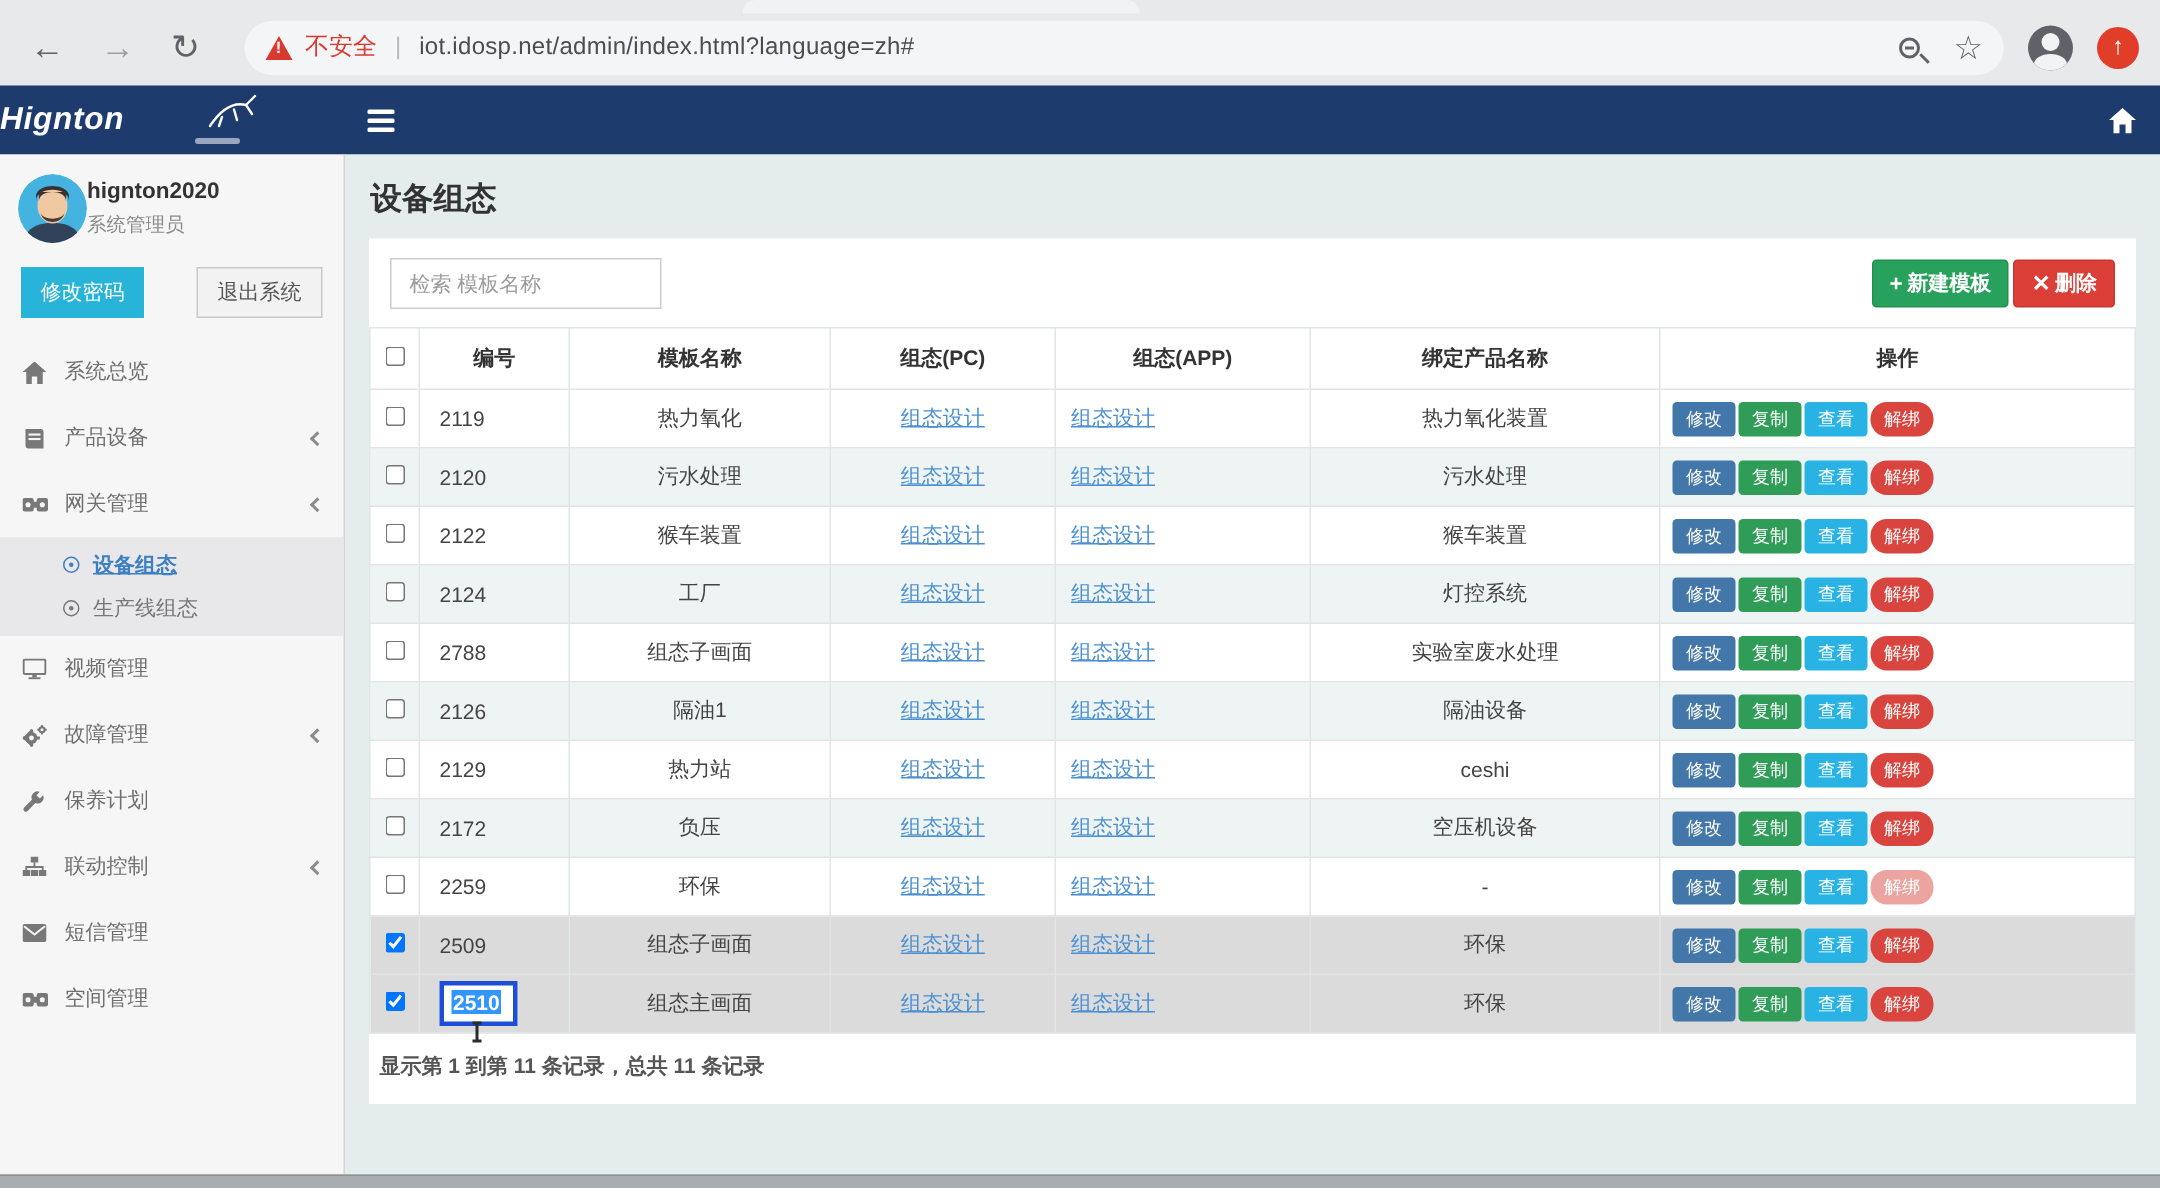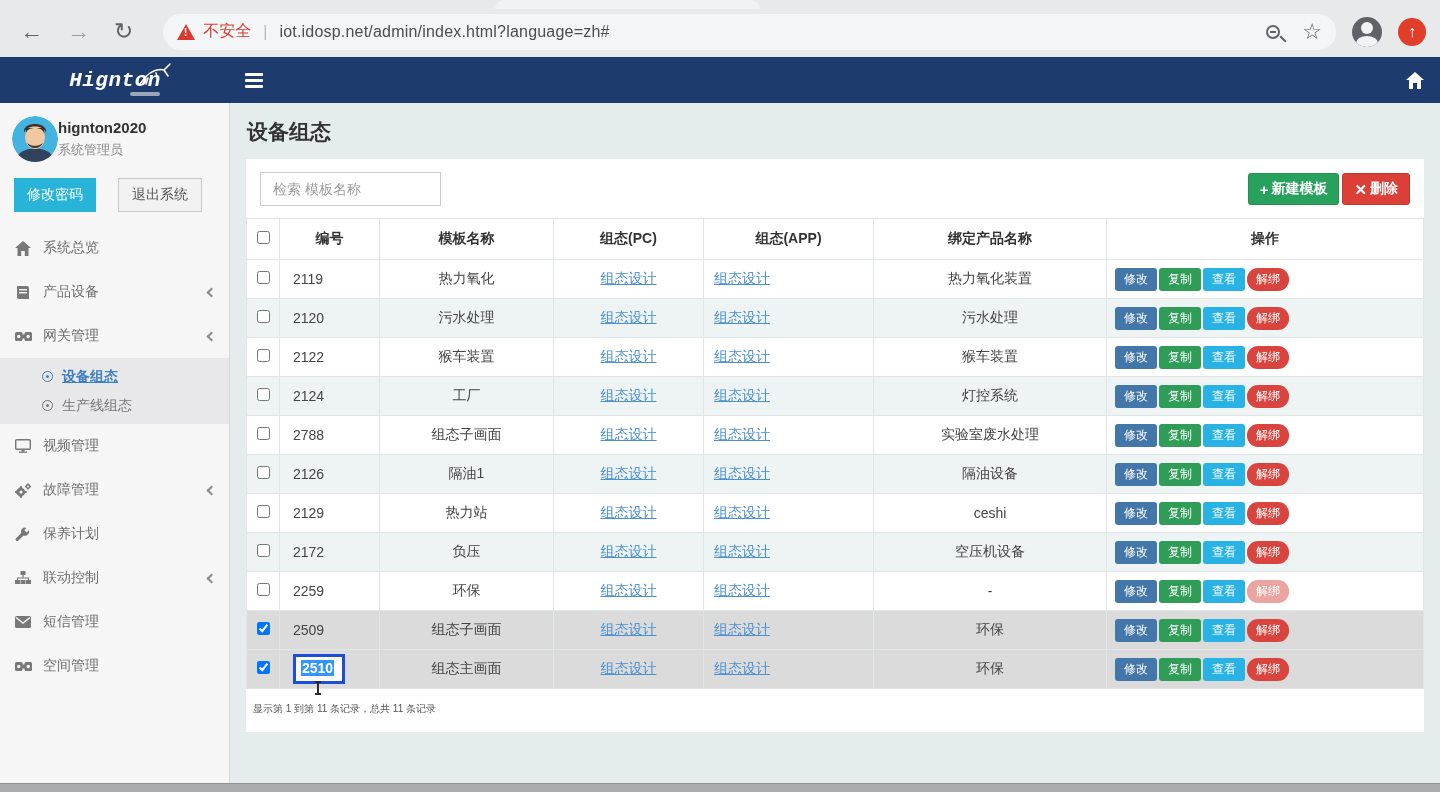--- a/index.html
+++ b/index.html
@@ -23,36 +23,36 @@
   .zoom-ico::after { content:""; position:absolute; left:11px; top:11px; width:8px; height:2px; background:#5f6368; transform:rotate(45deg); }
   .star-ico { font-size:22px; color:#5f6368; line-height:1; }
   .chrome-right { display:flex; align-items:center; gap:16px; margin-left:16px; }
   .avatar-ico { width:30px; height:30px; border-radius:50%; background:#5f6368; position:relative; overflow:hidden; }
   .avatar-ico::before { content:""; position:absolute; left:9px; top:5px; width:12px; height:12px; border-radius:50%; background:#f1f3f4; }
   .avatar-ico::after { content:""; position:absolute; left:4px; top:19px; width:22px; height:14px; border-radius:50%; background:#f1f3f4; }
   .update-ico { width:28px; height:28px; border-radius:50%; background:#e03e28; color:#fff; font-size:16px; font-weight:bold; display:flex; align-items:center; justify-content:center; }
 
   
   .navbar { position:absolute; top:57px; left:0; right:0; height:46px; background:#1d3b6d; display:flex; align-items:center; }
-  .logo-zone { width:230px; height:100%; display:flex; align-items:center; justify-content:center; position:relative;font-family:Liberation Mono, monospace; }
+  .logo-zone { width:230px; height:100%; display:flex; align-items:center; justify-content:flex-start; position:relative; }
   .logo-text { color:#fff; font-size:21px; font-weight:bold; font-style:italic; letter-spacing:.5px; }
   .logo-deer { position:absolute; top:5px; right:58px; }
   .logo-sub { position:absolute; bottom:7px; right:70px; width:30px; height:4px; background:rgba(255,255,255,.55); border-radius:2px; }
   .hamburger { margin-left:15px; width:18px; display:flex; flex-direction:column; gap:3px; cursor:pointer; }
   .hamburger span { height:3px; background:#fff; border-radius:1px; }
   .nav-home { margin-left:auto; margin-right:16px; cursor:pointer; display:flex; }
 
   
   .sidebar { position:absolute; top:103px; left:0; width:230px; bottom:9px; background:#f6f6f7; border-right:1px solid #d6d6d8; overflow:hidden; }
   .profile { padding:13px 14px 0 12px; }
   .profile-top { display:flex; align-items:center; }
   .p-avatar { width:46px; height:46px; border-radius:50%; overflow:hidden; flex:0 0 auto; }
   .p-name { font-size:15px; font-weight:bold; color:#333; }
   .p-role { font-size:13px; color:#8a8a8a; margin-top:5px; }
-  .profile-btns { display:flex; gap:22px; margin:16px 0 14px 2px; }
+  .profile-btns { display:flex; gap:22px; margin:16px 0 14px 2px;justify-content:space-between; }
   .btn-pass { background:#27b4d8; color:#fff; border:none; font-size:14px; padding:7px 13px; cursor:pointer; }
   .btn-exit { background:#f2f2f2; color:#555; border:1px solid #c9c9c9; font-size:14px; padding:7px 13px; cursor:pointer; }
   .menu { margin-top:12px; }
   .menu-item { height:44px; display:flex; align-items:center; padding:0 14px 0 15px; color:#6f6f6f; font-size:14px; cursor:pointer; position:relative; }
   .menu-item .mi-icon { width:18px; height:16px; margin-right:10px; display:flex; align-items:center; }
   .menu-item.active { background:#cfcfcf; color:#3b3b3b; font-weight:bold; border-left:4px solid #1d3b6d; padding-left:11px; }
   .chev { width:7px; height:7px; margin-left:auto; border-color:#8b8b8b; }
   .chev.left  { border-left:2px solid #8b8b8b; border-bottom:2px solid #8b8b8b; transform:rotate(45deg); }
   .chev.down  { border-right:2px solid #6f6f6f; border-bottom:2px solid #6f6f6f; transform:rotate(45deg); margin-top:-4px; }
   .submenu { background:#e8e8ea; padding:4px 0; }
@@ -92,21 +92,21 @@
   .act-edit { background:#4477a9; } .act-copy { background:#2f9d58; }
   .act-view { background:#29b3e4; } .act-unbind { background:#d9453e;border-radius:11px; }
   .act-unbind.disabled { background:#eba49f; cursor:default; }
 
   .edit-box { display:inline-block; position:relative; border:3px solid #1d4ed8; background:#fff; padding:2px 8px 3px 5px; line-height:1.3; }
   .sel-text { background:#3297fd; color:#fff; font-weight:bold; padding:0 1px; font-size:14px; }
   .ibeam { position:absolute; left:46%; bottom:-13px; width:2px; height:12px; background:#2b2b2b; }
   .ibeam::before, .ibeam::after { content:""; position:absolute; left:-2px; width:6px; height:2px; background:#2b2b2b; }
   .ibeam::before { top:-1px; } .ibeam::after { bottom:-1px; }
 
-  .table-footer { padding:13px 7px 14px 7px; color:#555; font-size:10px; }
+  .table-footer { padding:13px 7px 14px 7px; color:#555; font-size:14px;font-weight:bold; }
 
   .bottom-strip { position:absolute; left:0; right:0; bottom:0; height:9px; background:#a9adb0; border-top:1px solid #8e9296; }
   input[type=checkbox] { width:13px; height:13px; cursor:pointer; }
 </style>
 </head>
 <body>
 
 <div class="app">
 
   <div class="chrome">

